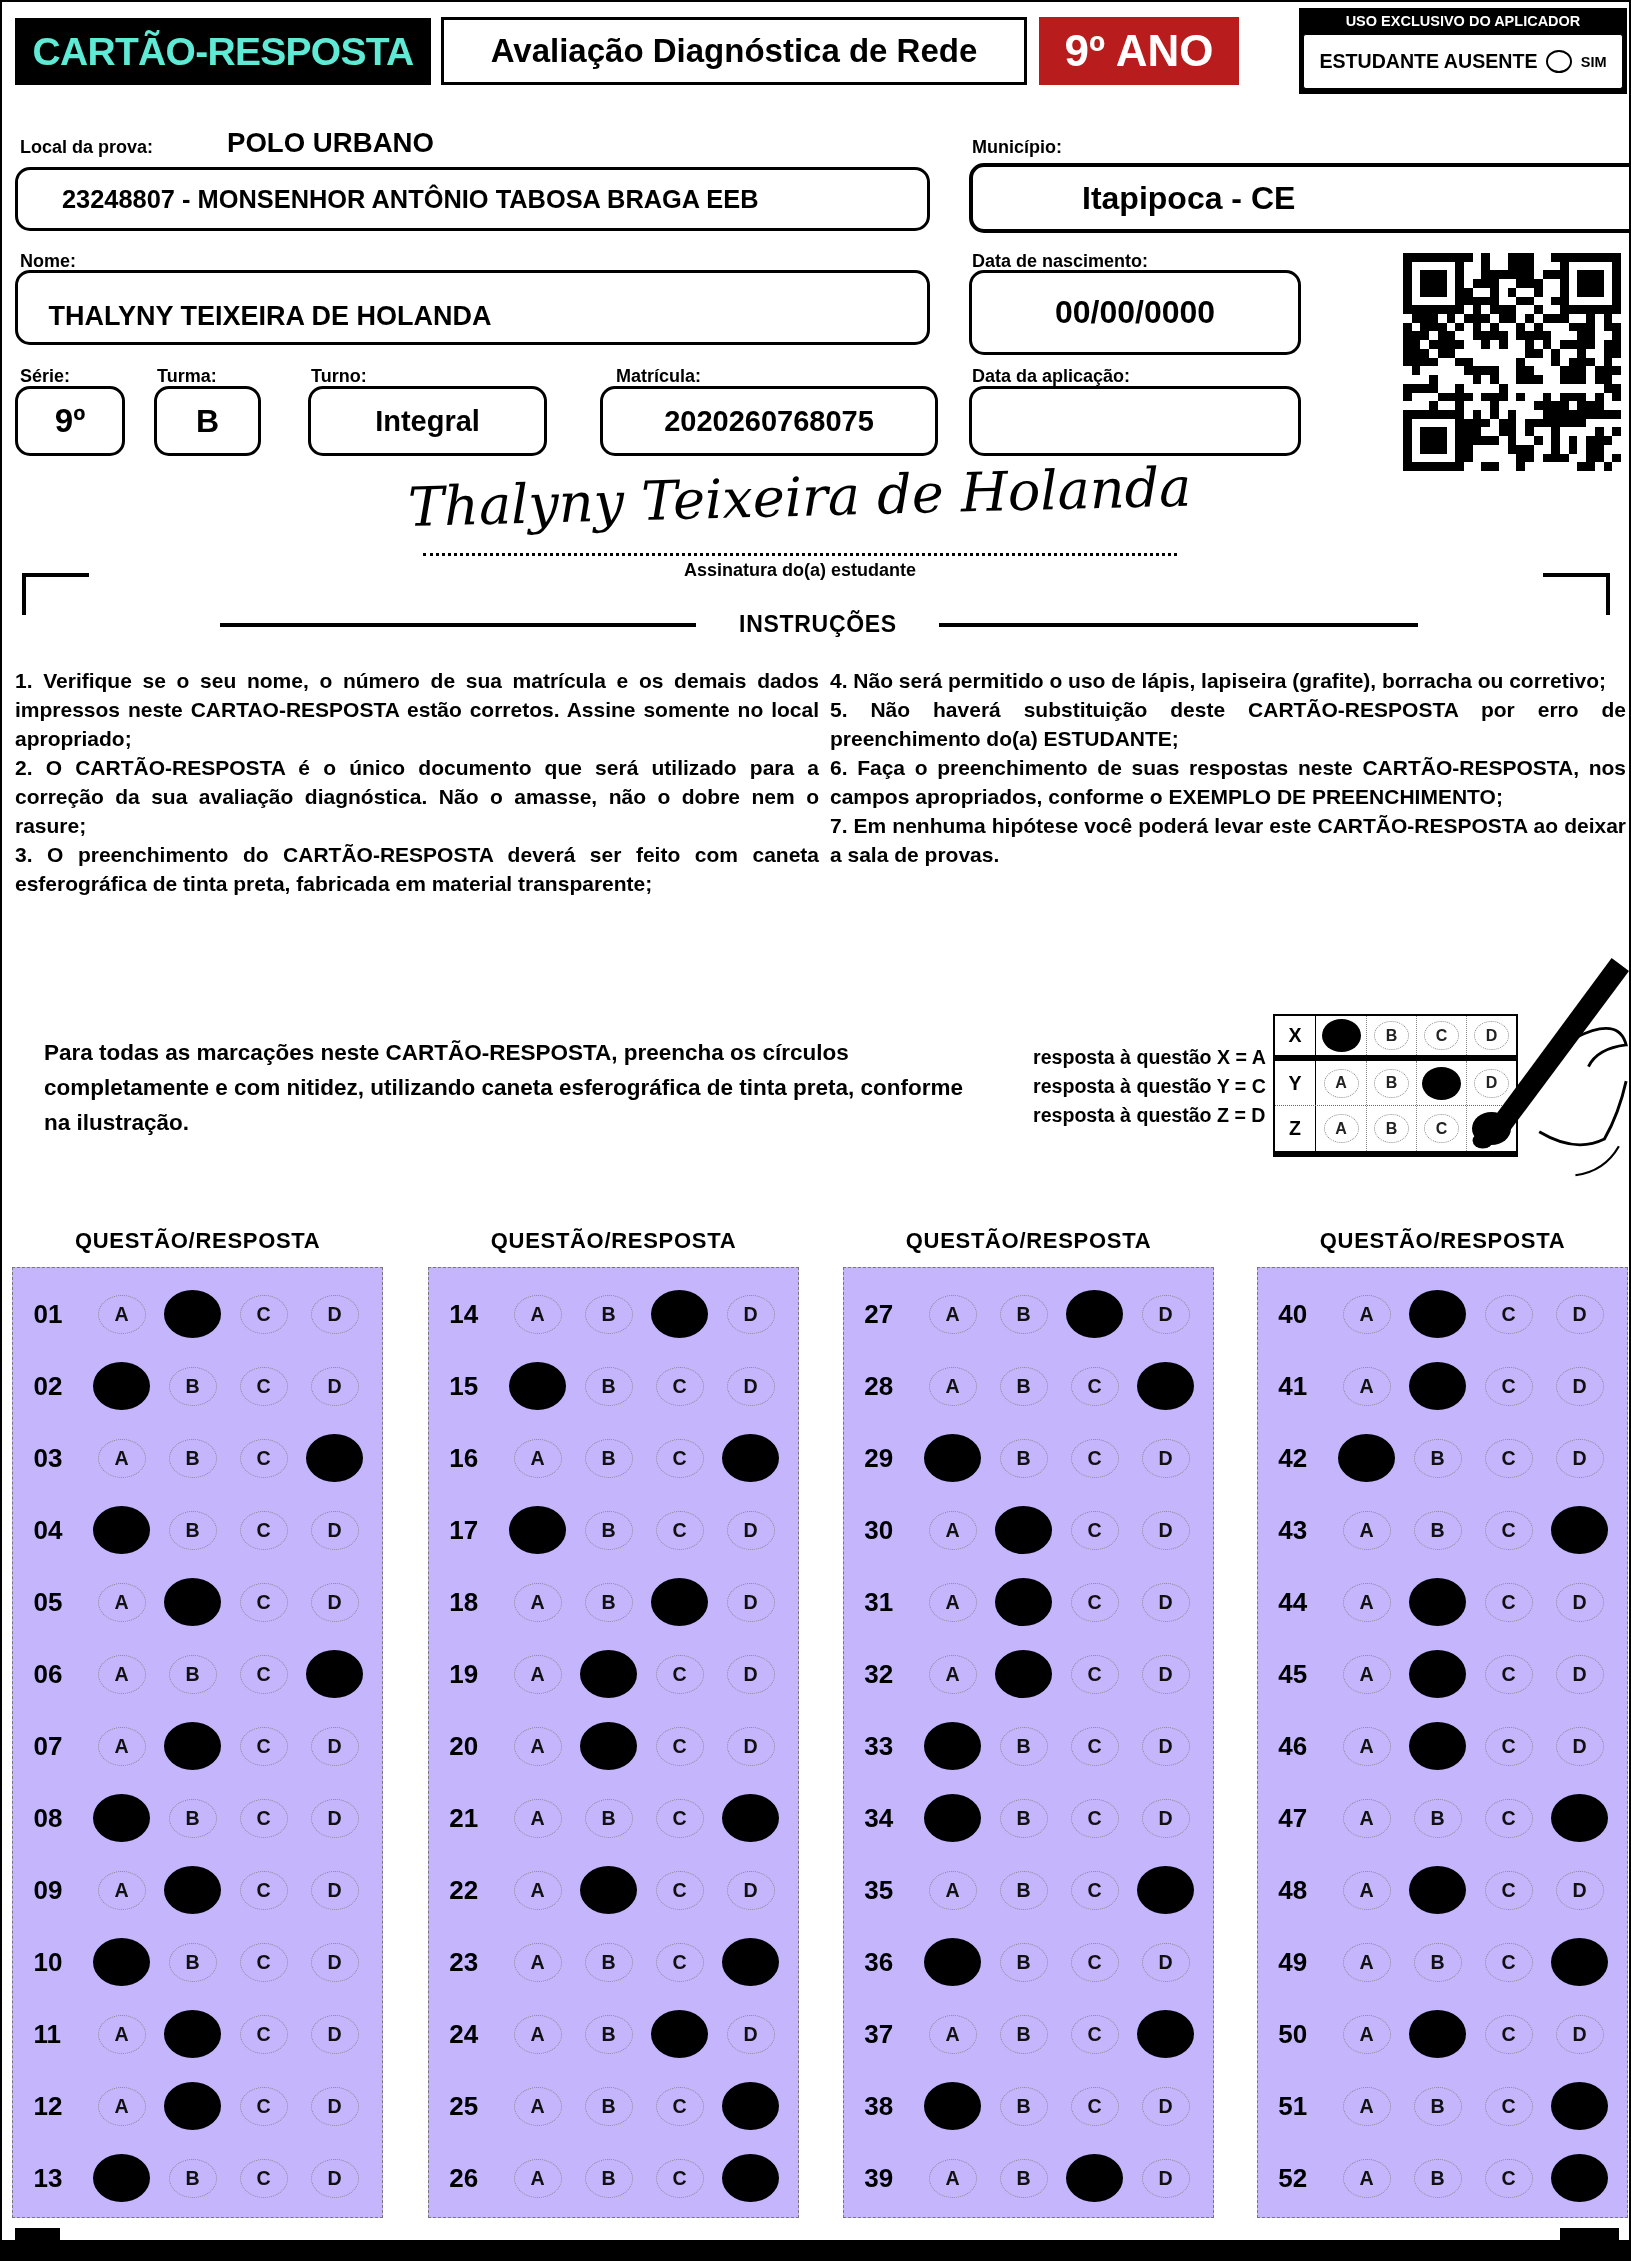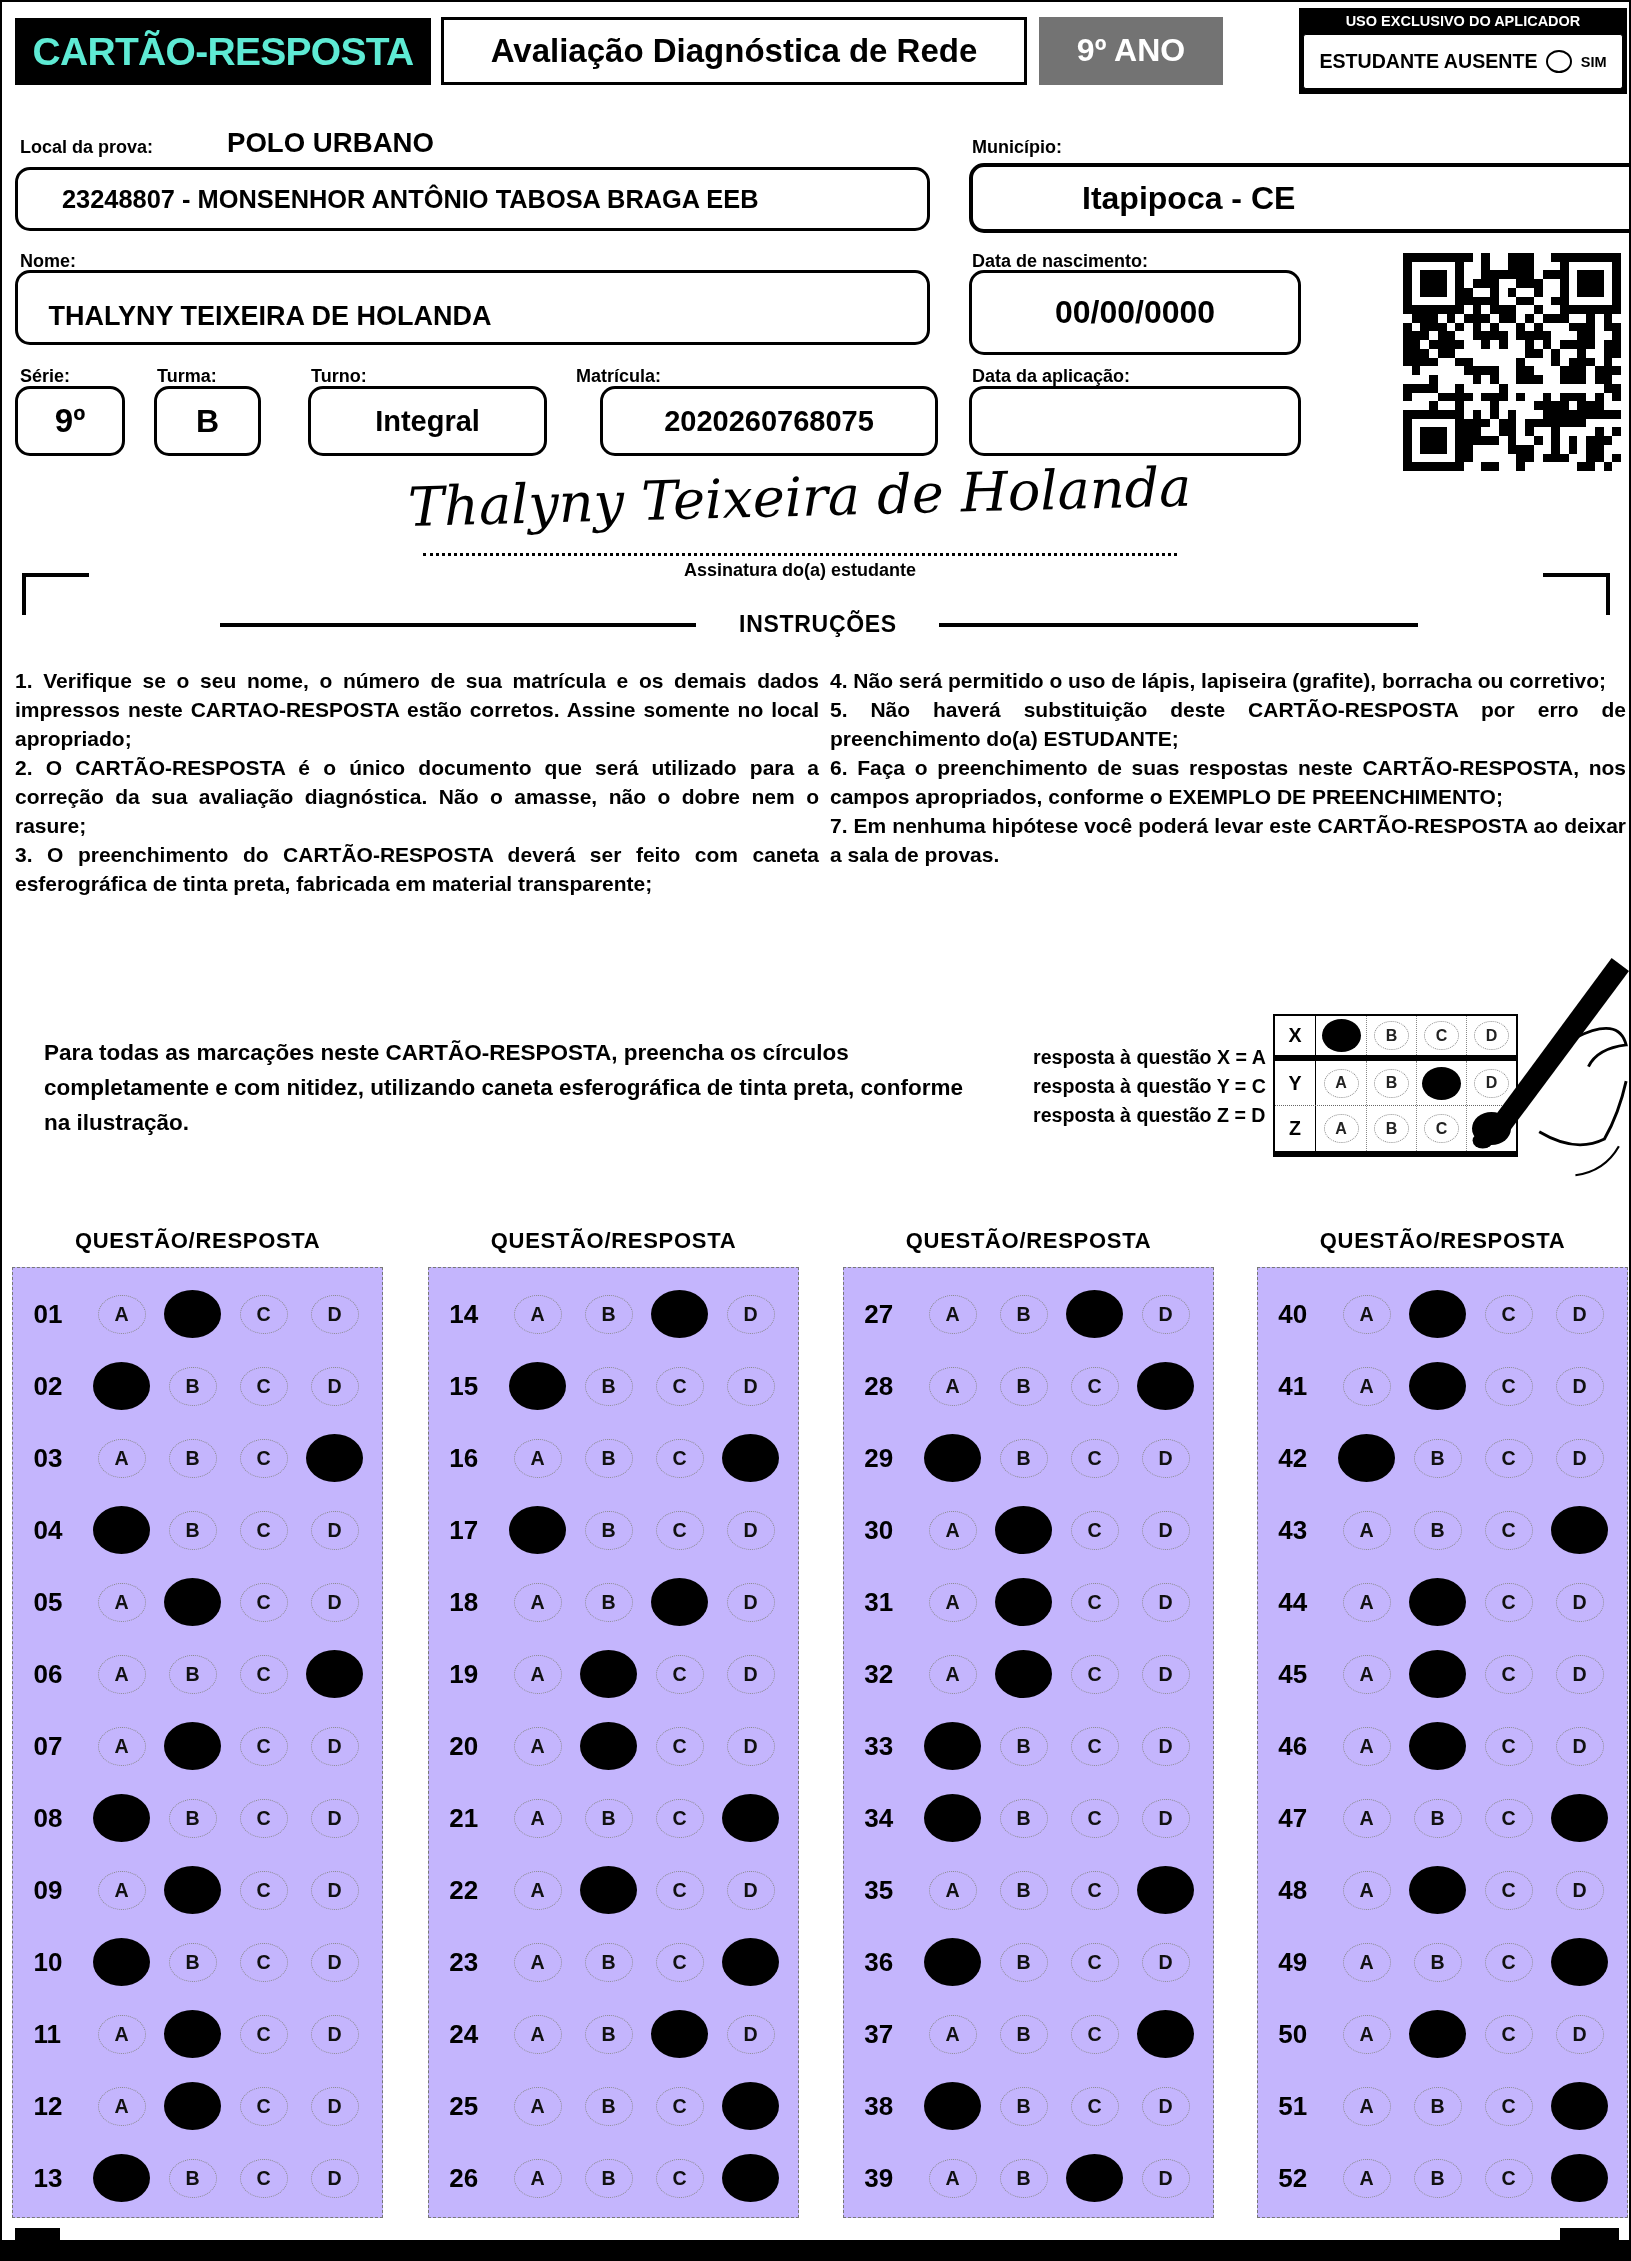--- a/index.html
+++ b/index.html
@@ -8,22 +8,22 @@
   .page{position:relative;width:1631px;height:2261px;background:#fff;color:#000;
         border:2.9px solid #000;overflow:hidden;font-family:"Liberation Sans",sans-serif}
   .abs{position:absolute}
   .box{border:3.6px solid #000;border-radius:15px;display:flex;align-items:center;background:#fff}
 
   
   .card-title{left:13px;top:16px;width:416px;height:67px;background:#000;color:#5eead4;
               display:flex;align-items:center;justify-content:center;font-size:39px;font-weight:bold;letter-spacing:-0.7px}
   .assessment{left:439px;top:14.5px;width:586px;height:68px;border:3.6px solid #000;
               display:flex;align-items:center;justify-content:center;font-size:33px;font-weight:bold}
-  .grade{left:1037px;top:14.5px;width:184px;height:68px;background:#737373;color:#fff;
-         display:flex;align-items:center;justify-content:center;font-size:32px;font-weight:bold}
+  .grade{left:1037px;top:14.5px;width:200px;height:68px;background:#b91c1c;color:#fff;
+         display:flex;align-items:center;justify-content:center;font-size:44px;font-weight:bold}
   .applicator{left:1297px;top:5.8px;width:328px;height:86px;background:#000}
   .applicator-title{height:26px;color:#fff;display:flex;align-items:center;justify-content:center;
                     font-size:14.5px;font-weight:bold}
   .applicator-inner{position:absolute;left:4.4px;right:4.4px;top:26px;bottom:4.4px;background:#fff;
                     border:1.5px solid #000;border-radius:2.9px;display:flex;align-items:center;
                     justify-content:center;gap:8.7px}
   .absent-label{font-size:19.6px;font-weight:bold}
   .absent-circle{width:26px;height:23px;border:2.2px solid #000;border-radius:50%}
   .sim-label{font-size:14.5px;font-weight:bold}
 
@@ -752,21 +752,21 @@
       <div class="qm on"></div>
       <div class="qm on"></div>
       <div class="qm"></div>
       <div class="qm on"></div>
       <div class="qm"></div>
     </div>
 
   <div class="abs field-label" style="left:18px;top:364px">Série:</div>
   <div class="abs field-label" style="left:155px;top:364px">Turma:</div>
   <div class="abs field-label" style="left:309px;top:364px">Turno:</div>
-  <div class="abs field-label" style="left:574px;top:364px">Matrícula:</div>
+  <div class="abs field-label" style="left:614px;top:364px">Matrícula:</div>
   <div class="abs field-label" style="left:970px;top:364px">Data da aplicação:</div>
   <div class="abs box serie-box">9º</div>
   <div class="abs box turma-box">B</div>
   <div class="abs box turno-box">Integral</div>
   <div class="abs box matricula-box">2020260768075</div>
   <div class="abs box aplicacao-box"></div>
 
   <div class="abs signature-script">Thalyny Teixeira de Holanda</div>
   <div class="abs signature-line"></div>
   <div class="abs signature-caption">Assinatura do(a) estudante</div>

